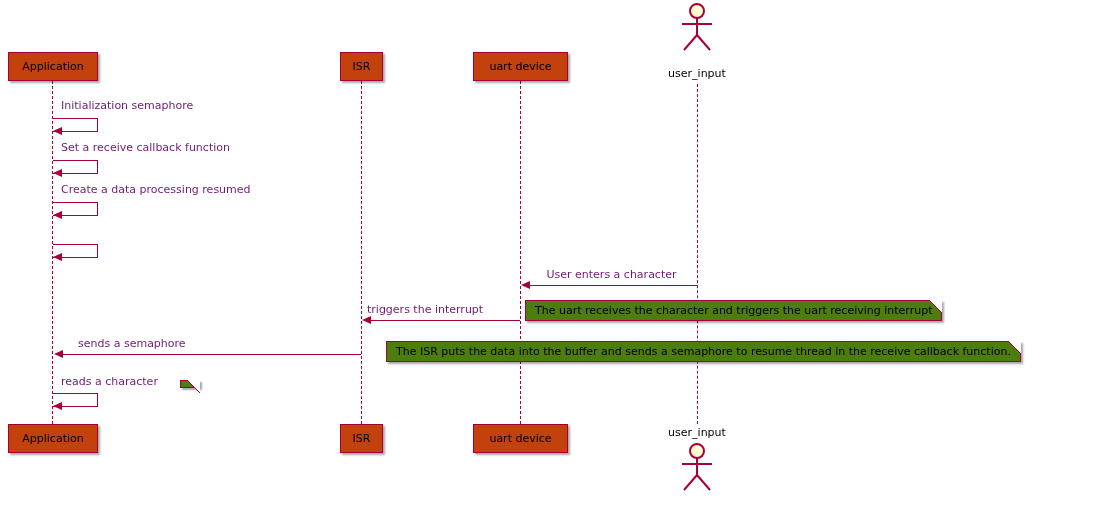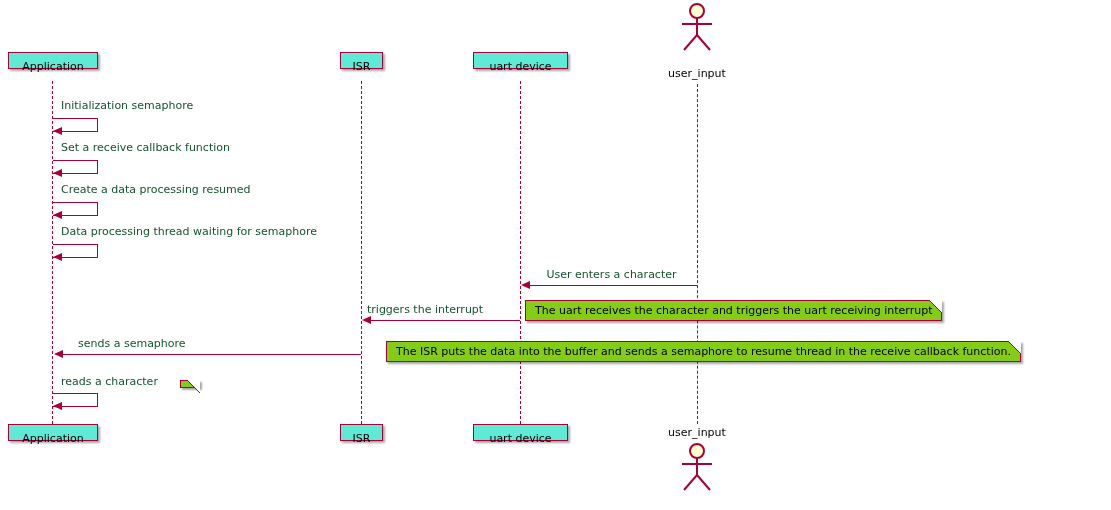--- a/index.html
+++ b/index.html
@@ -9,50 +9,50 @@
     background:#ffffff;
     font-family:"DejaVu Sans","Liberation Sans",sans-serif;
     font-size:11px;color:#000;
     overflow:hidden;
   }
   .lifeline{
     position:absolute;width:0;
     border-left:1px dashed #A80036;
   }
   .pbox{
-    position:absolute;height:17px;line-height:27px;
+    position:absolute;height:29px;line-height:27px;
     box-sizing:border-box;
-    background:#5eead4;border:1.5px solid #A80036;
+    background:#c2410c;border:1.5px solid #A80036;
     text-align:center;
     box-shadow:2px 2px 2px rgba(0,0,0,0.35);
   }
   .actor-label{
     position:absolute;text-align:center;white-space:nowrap;
   }
   .actor-figure{position:absolute;}
   .msg-label{
-    position:absolute;white-space:nowrap;color:#14532d;
+    position:absolute;white-space:nowrap;color:#701a75;
   }
   .msg-line{
     position:absolute;height:0;border-top:1px solid #A80036;
   }
   .ah-left{
     position:absolute;width:0;height:0;
     border-top:4px solid transparent;
     border-bottom:4px solid transparent;
     border-right:9px solid #A80036;
   }
   .self-arrow{
     position:absolute;left:53px;width:44px;height:12px;
     border:1px solid #A80036;border-left:none;
   }
   .self-arrow .ah-left{left:0;bottom:-4px;}
   .note{
     position:absolute;box-sizing:border-box;
-    background:#84cc16;border:1px solid #A80036;
+    background:#4d7c0f;border:1px solid #A80036;
     padding:3px 9px;white-space:nowrap;
     box-shadow:2px 2px 2px rgba(0,0,0,0.35);
   }
   .note-fold{position:absolute;top:-1px;right:-1px;}
 </style>
 </head>
 <body>
 
 <div id="canvas">
 
@@ -82,21 +82,20 @@
   <div class="msg-label" style="left:61px;top:141px;">Set a receive callback function</div>
   <div class="self-arrow" style="top:160px;">
     <span class="ah-left"></span>
   </div>
 
   <div class="msg-label" style="left:61px;top:183px;">Create a data processing resumed</div>
   <div class="self-arrow" style="top:202px;">
     <span class="ah-left"></span>
   </div>
 
-  <div class="msg-label" style="left:61px;top:225px;">Data processing thread waiting for semaphore</div>
   <div class="self-arrow" style="top:244px;">
     <span class="ah-left"></span>
   </div>
 
   <div class="msg-label" style="left:526px;top:268px;width:171px;text-align:center;">User enters a character</div>
   <div class="msg-line" style="left:530px;top:285px;width:167px;"></div>
   <span class="ah-left" style="left:521px;top:281px;"></span>
 
   <div class="msg-label" style="left:367px;top:303px;width:148px;text-align:left;">triggers the interrupt</div>
   <div class="msg-line" style="left:371px;top:320px;width:149px;"></div>

